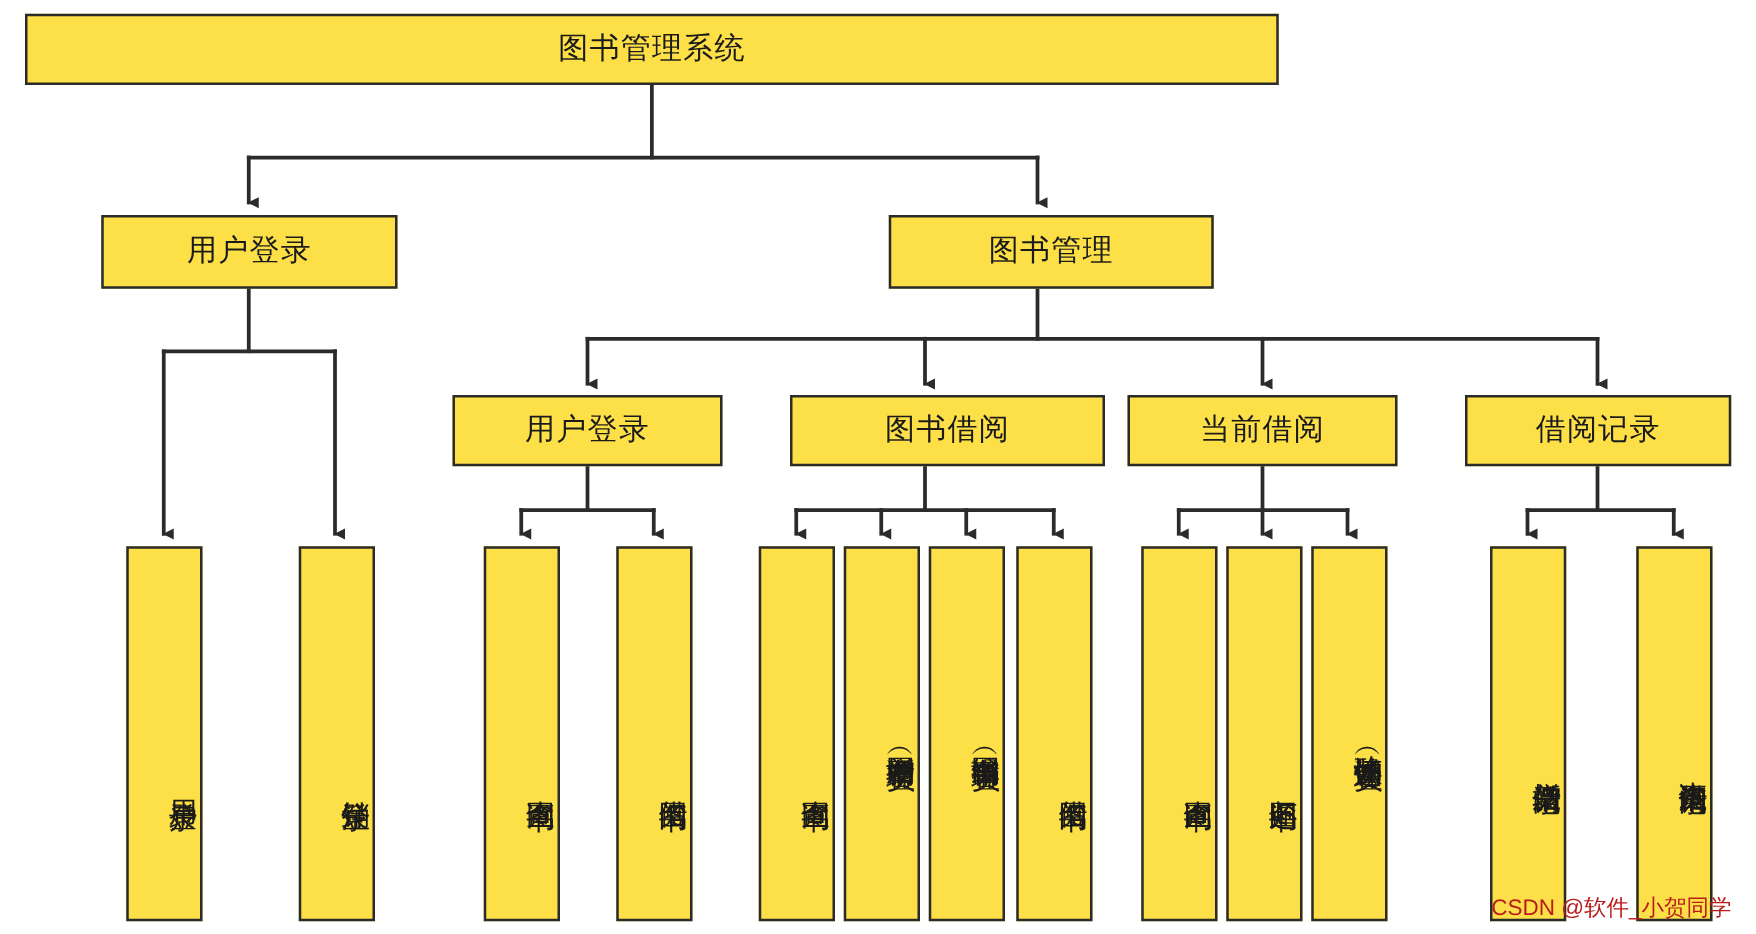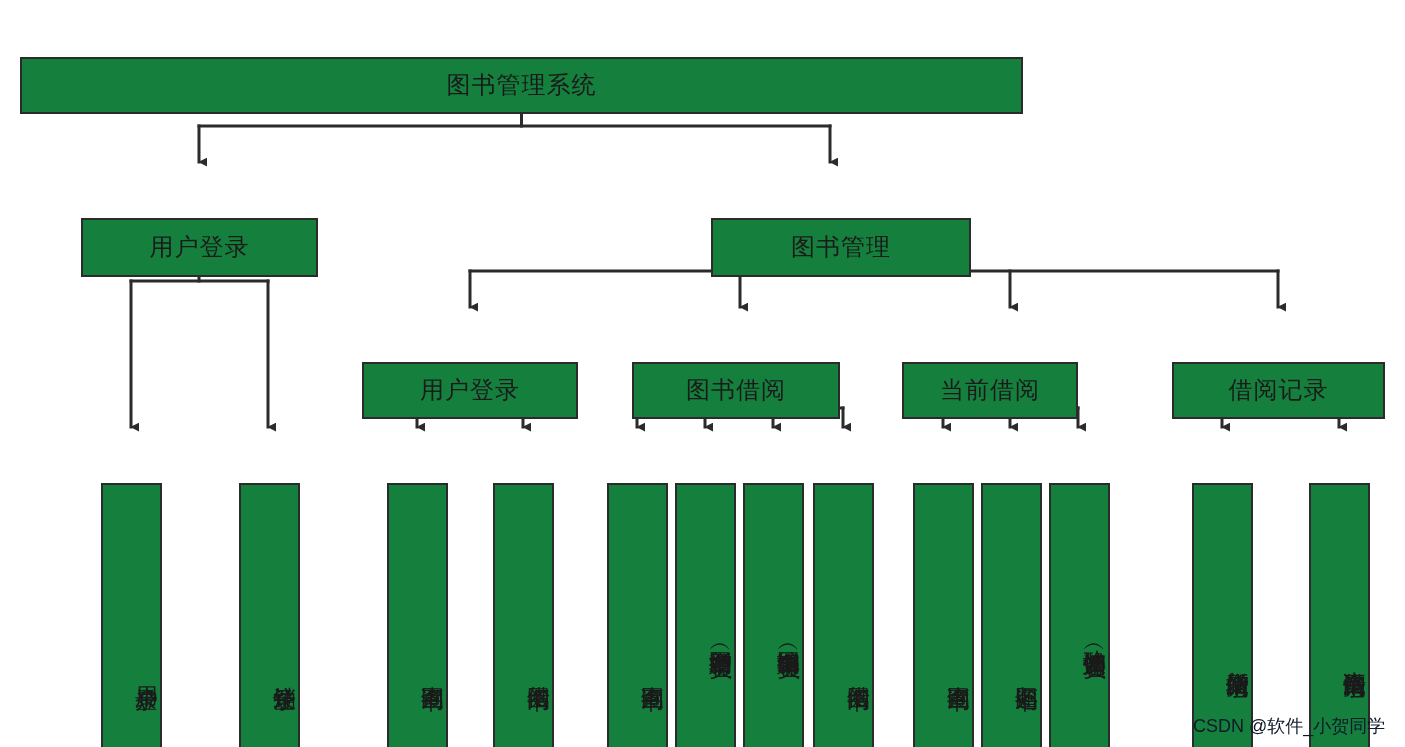--- a/index.html
+++ b/index.html
@@ -22,27 +22,26 @@
     left: 0;
     top: 0;
     width: 1405px;
     height: 747px;
     pointer-events: none;
   }
   .node {
     position: absolute;
     box-sizing: border-box;
     border: 2.5px solid #2b2b2b;
-    background: #15803d;
+    background: #fde047;
     display: flex;
     align-items: center;
     justify-content: center;
     color: #1a1a1a;
     z-index: 2;
-    margin-top: 46px;
   }
   .node-h {
     font-size: 24px;
     line-height: 1.1;
     letter-spacing: 1px;
     white-space: nowrap;
   }
   .node-v {
     font-size: 23px;
     line-height: 1.18;
@@ -54,21 +53,21 @@
     padding-top: 12px;
   }
   .node-v.pad-small { padding-top: 74px; }
   .node-v.pad-mid   { padding-top: 46px; }
   .node-v.pad-tiny  { padding-top: 6px; }
   #watermark {
     position: absolute;
     left: 1193px;
     top: 714px;
     font-size: 18px;
-    color: #0f172a;
+    color: #b91c1c;
     white-space: nowrap;
     z-index: 5;
   }
 </style>
 </head>
 <body>
 
 <div id="canvas">
 
   <svg id="wires" viewBox="0 0 1405 747" xmlns="http://www.w3.org/2000/svg">
@@ -133,25 +132,25 @@
   </div>
 
   <div class="node node-h" style="left:711px; top:172px; width:260px; height:59px;">
     <span>图书管理</span>
   </div>
 
   <div class="node node-h" style="left:362px; top:316px; width:216px; height:57px;">
     <span>用户登录</span>
   </div>
 
-  <div class="node node-h" style="left:632px; top:316px; width:208px; height:57px;">
+  <div class="node node-h" style="left:632px; top:316px; width:252px; height:57px;">
     <span>图书借阅</span>
   </div>
 
-  <div class="node node-h" style="left:902px; top:316px; width:176px; height:57px;">
+  <div class="node node-h" style="left:902px; top:316px; width:216px; height:57px;">
     <span>当前借阅</span>
   </div>
 
   <div class="node node-h" style="left:1172px; top:316px; width:213px; height:57px;">
     <span>借阅记录</span>
   </div>
 
   <div class="node node-v pad-small" style="left:101px; top:437px; width:61px; height:300px;">
     <span>用户登录</span>
   </div>

